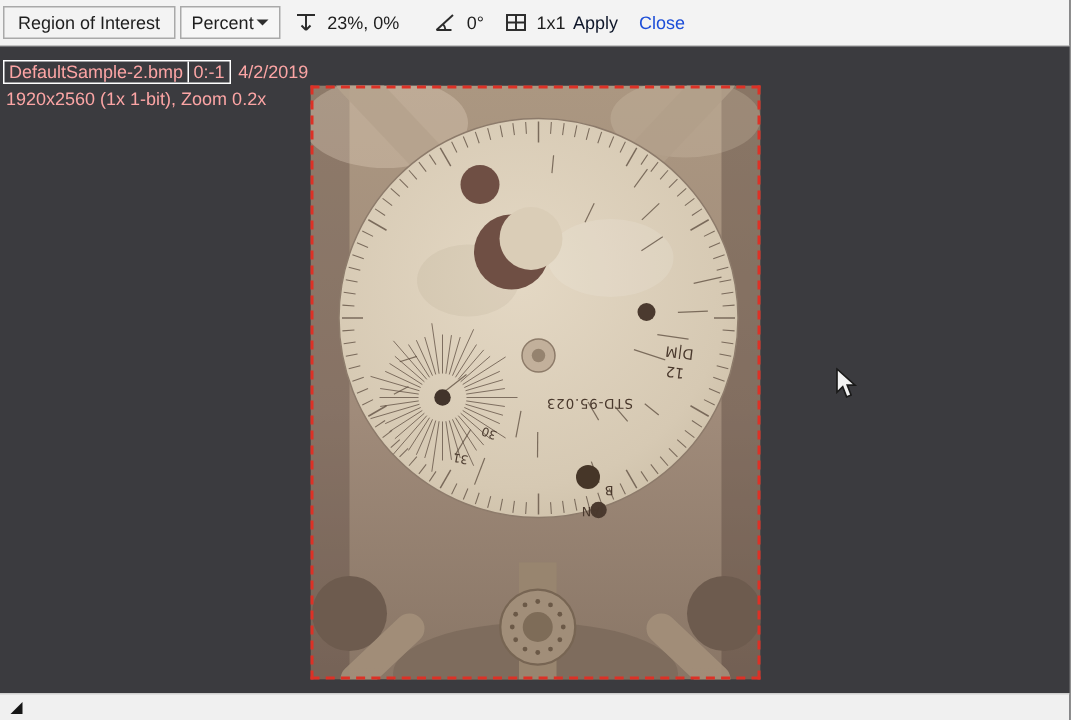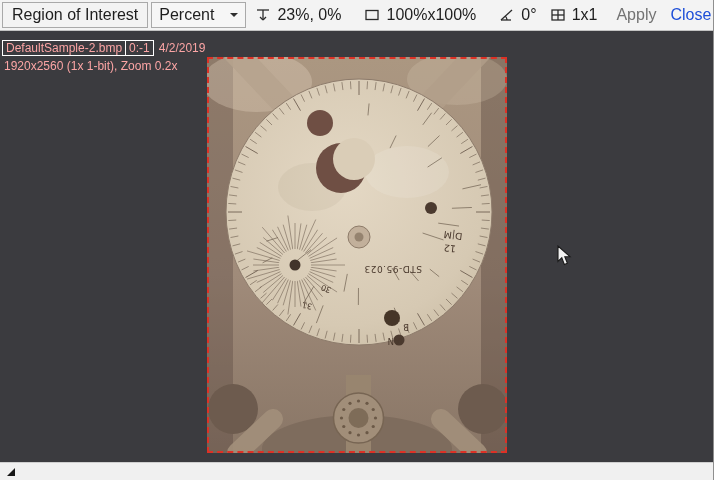--- a/index.html
+++ b/index.html
@@ -5,34 +5,34 @@
   html,body{margin:0;padding:0;}
   body{
     width:714px;height:480px;position:relative;overflow:hidden;
     font-family:"Liberation Sans",sans-serif;background:#3b3b3f;
     border-right:1px solid #8f8f8f;box-sizing:border-box;
   }
   
   .toolbar{
     position:absolute;top:0;left:0;right:0;height:31px;box-sizing:border-box;
     background:#f3f3f3;border-bottom:1px solid #c3c3c3;
-    display:flex;align-items:center;font-size:16px;color:#1e1e1e;white-space:nowrap;
+    display:flex;align-items:center;font-size:12px;color:#1e1e1e;white-space:nowrap;
   }
   .tb-btn{
     border:1px solid #a9a9a9;background:#f3f3f3;padding:3px 9px;margin-left:2px;cursor:default;
   }
   .combo{
     border:1px solid #a9a9a9;background:#f6f6f6;padding:3px 7px;margin-left:3px;
-    display:flex;align-items:center;gap:16px;cursor:default;justify-content:space-between;
+    display:flex;align-items:center;gap:2px;cursor:default;justify-content:space-between;
   }
   .caret{width:0;height:0;border-left:4px solid transparent;border-right:4px solid transparent;border-top:4px solid #2e2e2e;}
   .tb-group{display:flex;align-items:center;gap:5px;}
   .g-pos{margin-left:8px;} .g-size{margin-left:22px;} .g-angle{margin-left:22px;} .g-grid{margin-left:12px;}
   .tb-icon svg{display:block;}
-  .tb-link{padding:3px 5px;margin-left:14px;color:#737373;cursor:default;}
+  .tb-link{padding:3px 5px;color:#0f172a;cursor:default;}
   .tb-link.disabled{color:#1d4ed8;margin-left:4px;}
   
   .canvas{position:absolute;top:31px;left:0;right:0;bottom:18px;background:#3b3b3f;}
   .overlay{position:absolute;top:9px;left:2px;color:#fca5a5;font-size:12px;line-height:14px;}
   .file-line{display:flex;align-items:center;}
   .file-box{display:inline-flex;border:1px solid #ffffff;}
   .file-box .fname{padding:0 3px;}
   .file-box .frame{padding:0 3px;border-left:1px solid #ffffff;}
   .date{margin-left:5px;}
   .details{margin-top:3px;padding-left:2px;}
@@ -65,28 +65,20 @@
       <svg width="18" height="18" viewBox="0 0 18 18" fill="none" stroke="#2b2b2b" stroke-width="1.3">
         <path d="M3,4 H15"></path>
           <path d="M9,4 V14"></path>
           <path d="M9,14 L6,11"></path>
           <path d="M9,14 L12,11"></path>
       </svg>
     </span>
     <span>23%, 0%</span>
   </div>
 
-  <div class="tb-group g-size">
-    <span class="tb-icon">
-      <svg width="18" height="18" viewBox="0 0 18 18" fill="none" stroke="#2b2b2b" stroke-width="1.3">
-        <rect x="3" y="4.5" width="12" height="9"></rect>
-      </svg>
-    </span>
-    <span>100%x100%</span>
-  </div>
 
   <div class="tb-group g-angle">
     <span class="tb-icon">
       <svg width="18" height="18" viewBox="0 0 18 18" fill="none" stroke="#2b2b2b" stroke-width="1.3">
         <path d="M3,14 H13"></path>
           <path d="M3,14 L14,4"></path>
           <path d="M9,14 A6,6 0 0 0 7.3,10.1"></path>
       </svg>
     </span>
     <span>0°</span>

